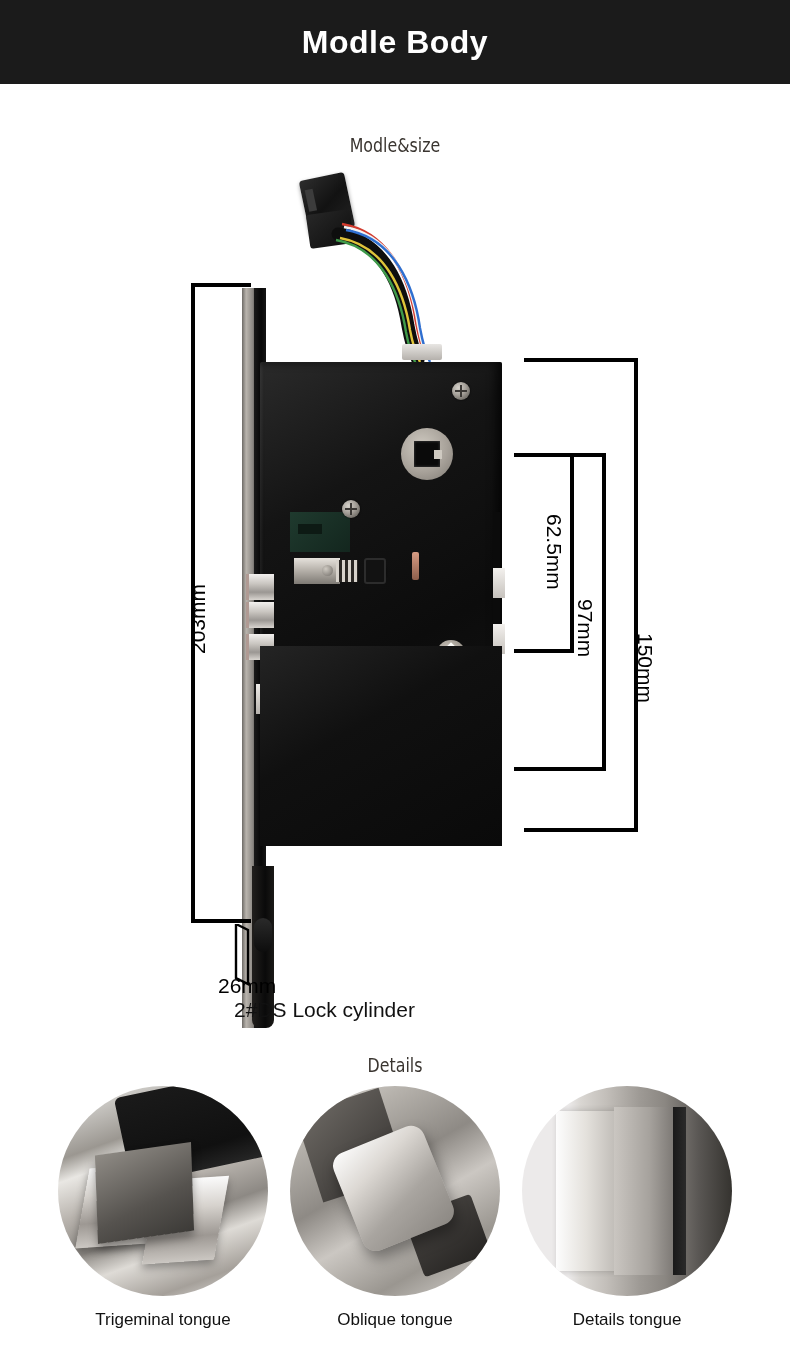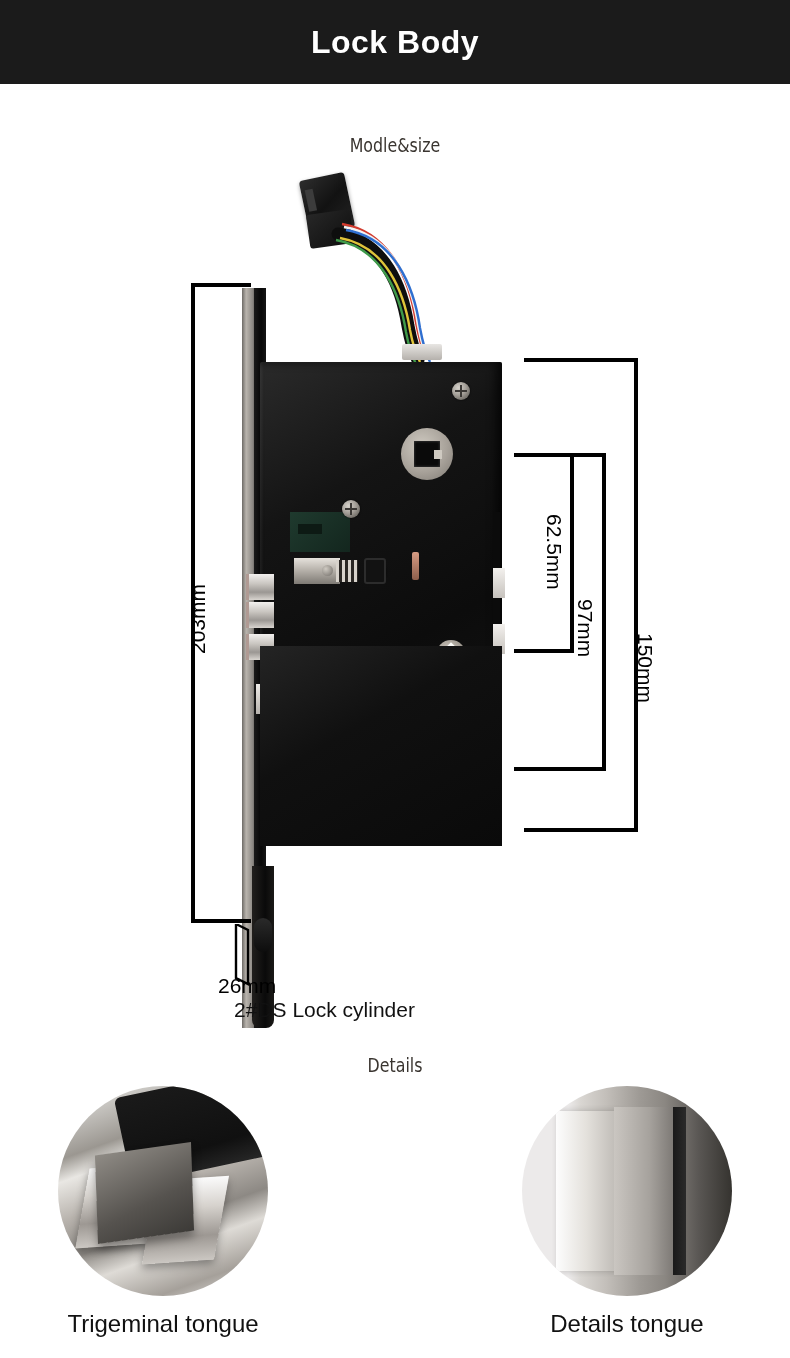--- a/index.html
+++ b/index.html
@@ -301,21 +301,21 @@
   .photo-circle {
     width: 210px; height: 210px;
     margin: 0 auto;
     border-radius: 50%;
     overflow: hidden;
     position: relative;
     background: #efefef;
   }
   .detail-caption {
     margin-top: 14px;
-    font-size: 24px;
+    font-size: 17px;
     color: #111111;
     font-family: "Liberation Sans", sans-serif;
   }
 
   
   .pc1 {
     background:
       linear-gradient(160deg,#f4f4f5 0%, #f4f4f5 10%, #cfcdc9 10%, #9b9791 26%, #e9e7e3 34%, #b8b3ad 48%, #8d8984 62%, #dedbd6 72%, #a5a09a 86%, #efeeec 100%);
   }
   .pc1::before {
@@ -410,21 +410,21 @@
     position: absolute; left: 112px; top: 168px;
     width: 40px; height: 16px;
     background: linear-gradient(180deg,#e8e6e3,#b5b1ac);
     border-radius: 2px;
   }
 </style>
 </head>
 <body>
 
 <div class="header-bar">
-  <div class="header-title">Lock Body</div>
+  <div class="header-title">Modle Body</div>
 </div>
 
 <div class="section-label" id="label-modlesize">Modle&amp;size</div>
 
 <div class="diagram">
 
   <div class="product">
 
     <div class="harness">
       <div class="connector">
@@ -526,20 +526,26 @@
 <div class="details-row">
 
   <div class="detail-item d1">
     <div class="photo-circle pc1">
       <div class="blade-a"></div>
         <div class="blade-b"></div>
     </div>
     <div class="detail-caption">Trigeminal tongue</div>
   </div>
 
+  <div class="detail-item d2">
+    <div class="photo-circle pc2">
+      <div class="notch"></div>
+    </div>
+    <div class="detail-caption">Oblique tongue</div>
+  </div>
 
   <div class="detail-item d3">
     <div class="photo-circle pc3">
       <div class="dark-edge"></div>
     </div>
     <div class="detail-caption">Details tongue</div>
   </div>
 </div>
 
 </body></html>

